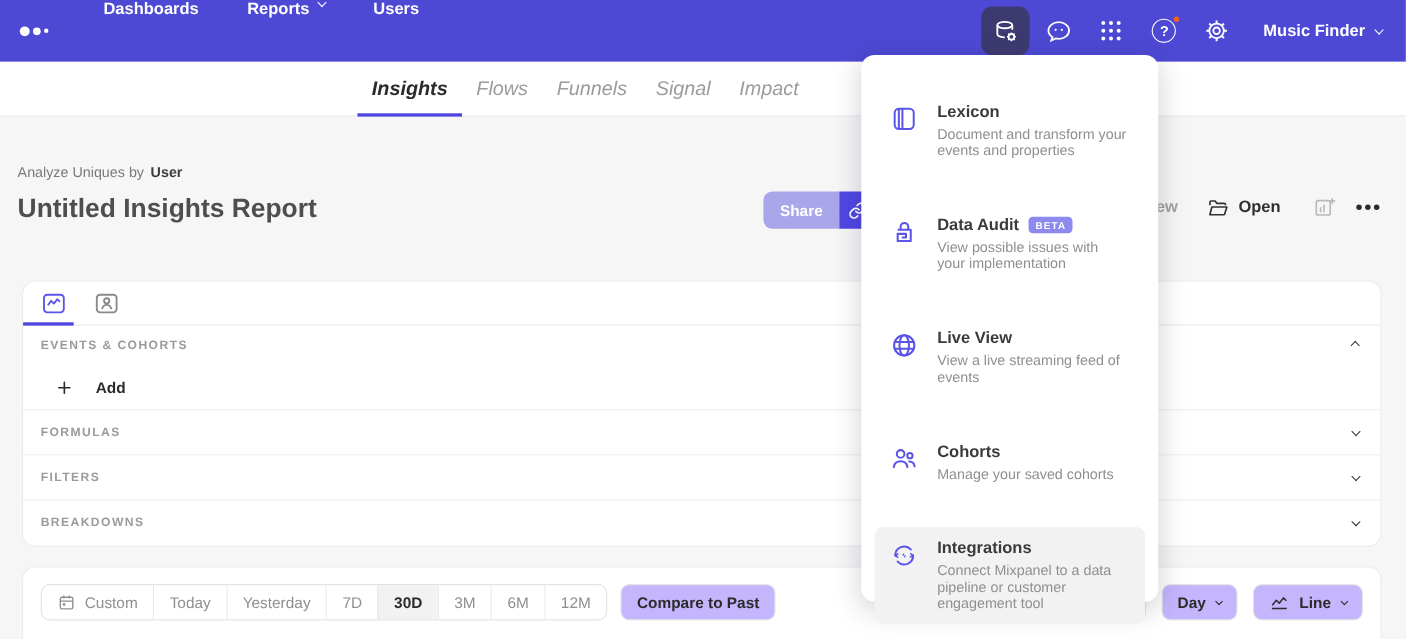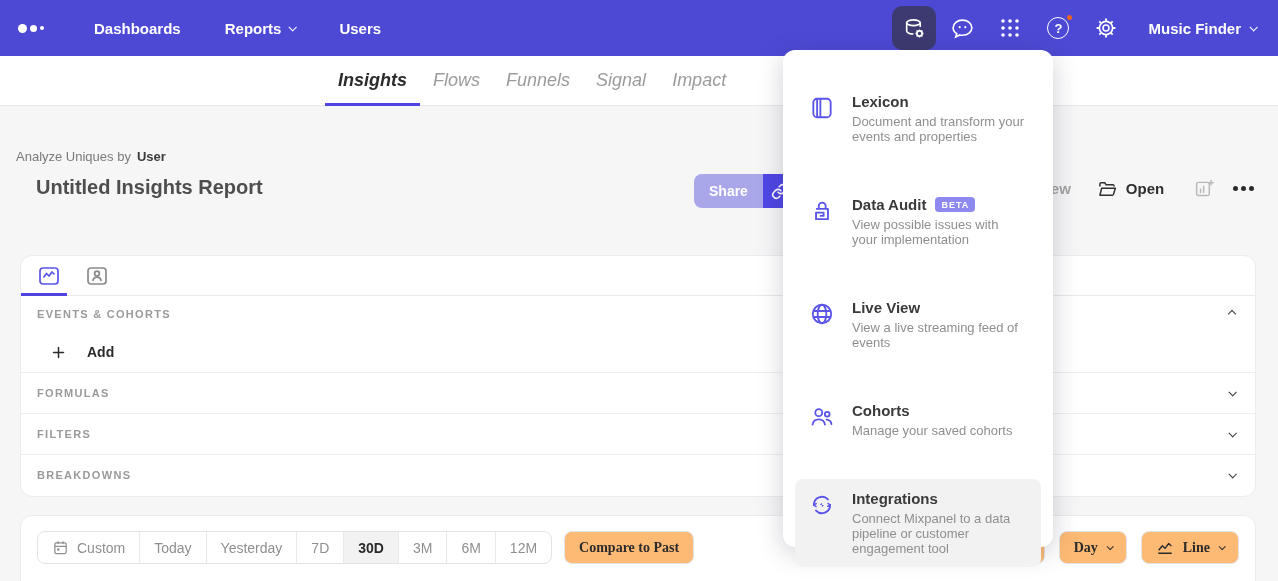--- a/index.html
+++ b/index.html
@@ -6,21 +6,21 @@
   html,body { width:1278px; height:581px; overflow:hidden; background:#f6f6f7;
     font-family:"Liberation Sans", sans-serif; }
 
   
   .topnav { position:absolute; left:0; top:0; width:1278px; height:56px;
     background:#4d49d4; display:flex; align-items:center; z-index:10; }
   .logo { display:flex; align-items:center; gap:3px; margin:0 28px 0 18px; }
   .logo i { background:#fff; border-radius:50%; display:block; }
   .logo .d1{width:9px;height:9px} .logo .d2{width:7px;height:7px} .logo .d3{width:4px;height:4px}
   .navlink { color:#fff; font-size:15px; font-weight:600; padding:0 22px; height:56px;
-    display:flex; align-items:center; gap:8px; cursor:pointer; }
+    display:flex; align-items:flex-start; gap:8px; cursor:pointer; }
   .chev { width:6px; height:6px; border-right:1.8px solid currentColor;
     border-bottom:1.8px solid currentColor; transform:rotate(45deg) translateY(-1px); display:inline-block; }
   .chev.up { transform:rotate(-135deg); }
   .searchbar { position:absolute; left:385px; top:10px; width:452px; height:36px;
     background:#433fb9; border-radius:8px; display:flex; align-items:center; justify-content:center; gap:10px; }
   .searchbar input { background:transparent; border:none; outline:none; color:#fff;
     font-size:15px; width:255px; font-family:inherit; }
   .searchbar input::placeholder { color:#c9c7f2; }
   .nav-right { position:absolute; right:12px; top:0; height:56px; display:flex; align-items:center; gap:4px; }
   .nav-iconbtn { width:44px; height:44px; border-radius:10px; display:flex; align-items:center;
@@ -37,21 +37,21 @@
   .tabstrip { position:absolute; left:0; top:56px; width:1278px; height:50px; background:#fff;
     border-bottom:1px solid #e7e7e9; display:flex; padding-left:325px; z-index:1; }
   .rtab { font-size:18px; color:#9b9b9b; padding:0 13px; display:flex; align-items:center;
     position:relative; cursor:pointer; white-space:nowrap;font-style:italic; }
   .rtab.active { color:#2b2b2b; font-weight:600; }
   .rtab.active::after { content:""; position:absolute; left:0; right:0; bottom:-1px; height:3px; background:#4f44e0; }
 
   
   .analyze-row { position:absolute; left:16px; top:149px; font-size:13px; color:#7a7a7a; }
   .analyze-row b { color:#3b3b3b; font-weight:700; margin-left:6px; cursor:pointer; }
-  .page-title { position:absolute; left:16px; top:176px; font-size:20px; font-weight:700; color:#4e4e4e;margin-left:20px; }
+  .page-title { position:absolute; left:16px; top:176px; font-size:24px; font-weight:700; color:#4e4e4e; }
   .share-split { position:absolute; left:694px; top:174px; height:34px; display:flex; z-index:1; }
   .share-main { background:#a9a6ea; color:#fff; font-size:14px; font-weight:600; border:none;
     border-radius:8px 0 0 8px; padding:0 15px; cursor:pointer; font-family:inherit; }
   .share-link { background:#4f46e5; width:34px; border:none; border-radius:0 8px 8px 0;
     display:flex; align-items:center; justify-content:center; cursor:pointer; }
   .hdr-actions { position:absolute; left:1040px; top:178px; display:flex; align-items:center; z-index:1; }
   .hdr-new { color:#a2a2a2; font-size:15px; font-weight:600; cursor:pointer; padding-right:26px; }
   .hdr-open { display:flex; align-items:center; gap:9px; color:#2f2f2f; font-size:15px;
     font-weight:700; cursor:pointer; padding-right:30px; }
   .hdr-chartadd { padding-right:16px; cursor:pointer; display:flex; }
@@ -75,22 +75,22 @@
 
   
   .tcard { position:absolute; left:20px; top:515px; width:1236px; height:90px; background:#fff;
     border:1px solid #ececee; border-radius:12px; display:flex; align-items:flex-start; padding:15px 16px; z-index:1; }
   .seg { display:flex; border:1px solid #e3e3e5; border-radius:8px; overflow:hidden; height:33px; }
   .seg .cell { display:flex; align-items:center; gap:8px; padding:0 14px; font-size:14px;
     color:#8f8f8f; cursor:pointer; border-left:1px solid #e9e9eb; white-space:nowrap; }
   .seg .cell:first-child { border-left:none; }
   .seg .cell.active { background:#f2f2f3; color:#2b2b2b; font-weight:700; }
   .btn { display:flex; align-items:center; gap:9px; height:33px; padding:0 14px;
-    border:1px solid #e3e3e5; border-radius:8px; background:#fdba74; font-size:14px; font-weight:600;
-    color:#2b2b2b; cursor:pointer; font-family:Liberation Serif, serif; white-space:nowrap; }
+    border:1px solid #e3e3e5; border-radius:8px; background:#c4b5fd; font-size:14px; font-weight:600;
+    color:#2b2b2b; cursor:pointer; font-family:Liberation Sans, sans-serif; white-space:nowrap; }
   .btn .chev { width:5px; height:5px; color:#2b2b2b; }
   .compare { margin-left:12px; }
   .t-right { margin-left:auto; display:flex; gap:14px; }
 
   
   .apanel { position:absolute; left:783px; top:50px; width:270px; height:497px; background:#fff;
     border-radius:12px; box-shadow:0 6px 26px rgba(40,40,70,.22); z-index:50; padding-top:32px; }
   .aitem { margin:0 12px 30px 12px; padding:11px 12px 11px 14px; border-radius:8px;
     display:flex; gap:17px; cursor:pointer; }
   .aitem.highlight { background:#f2f2f3; margin-bottom:0; }

